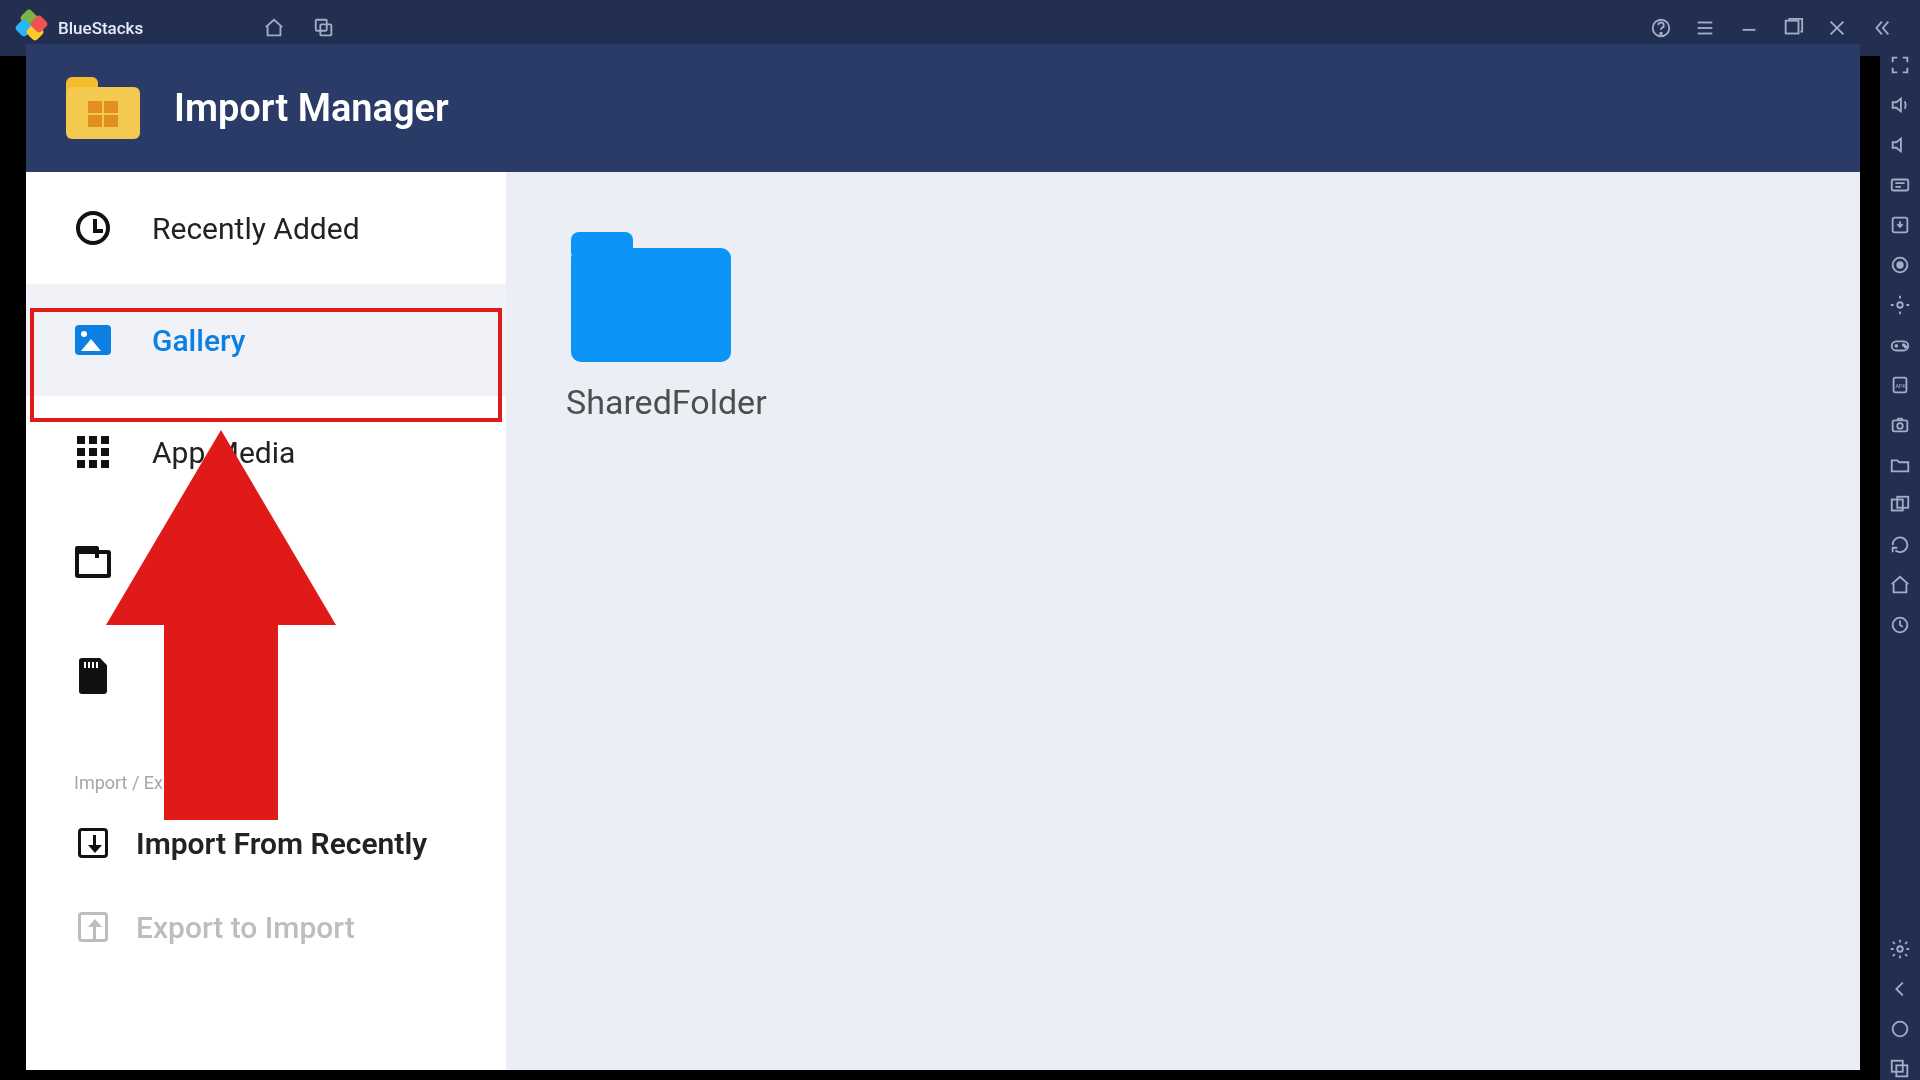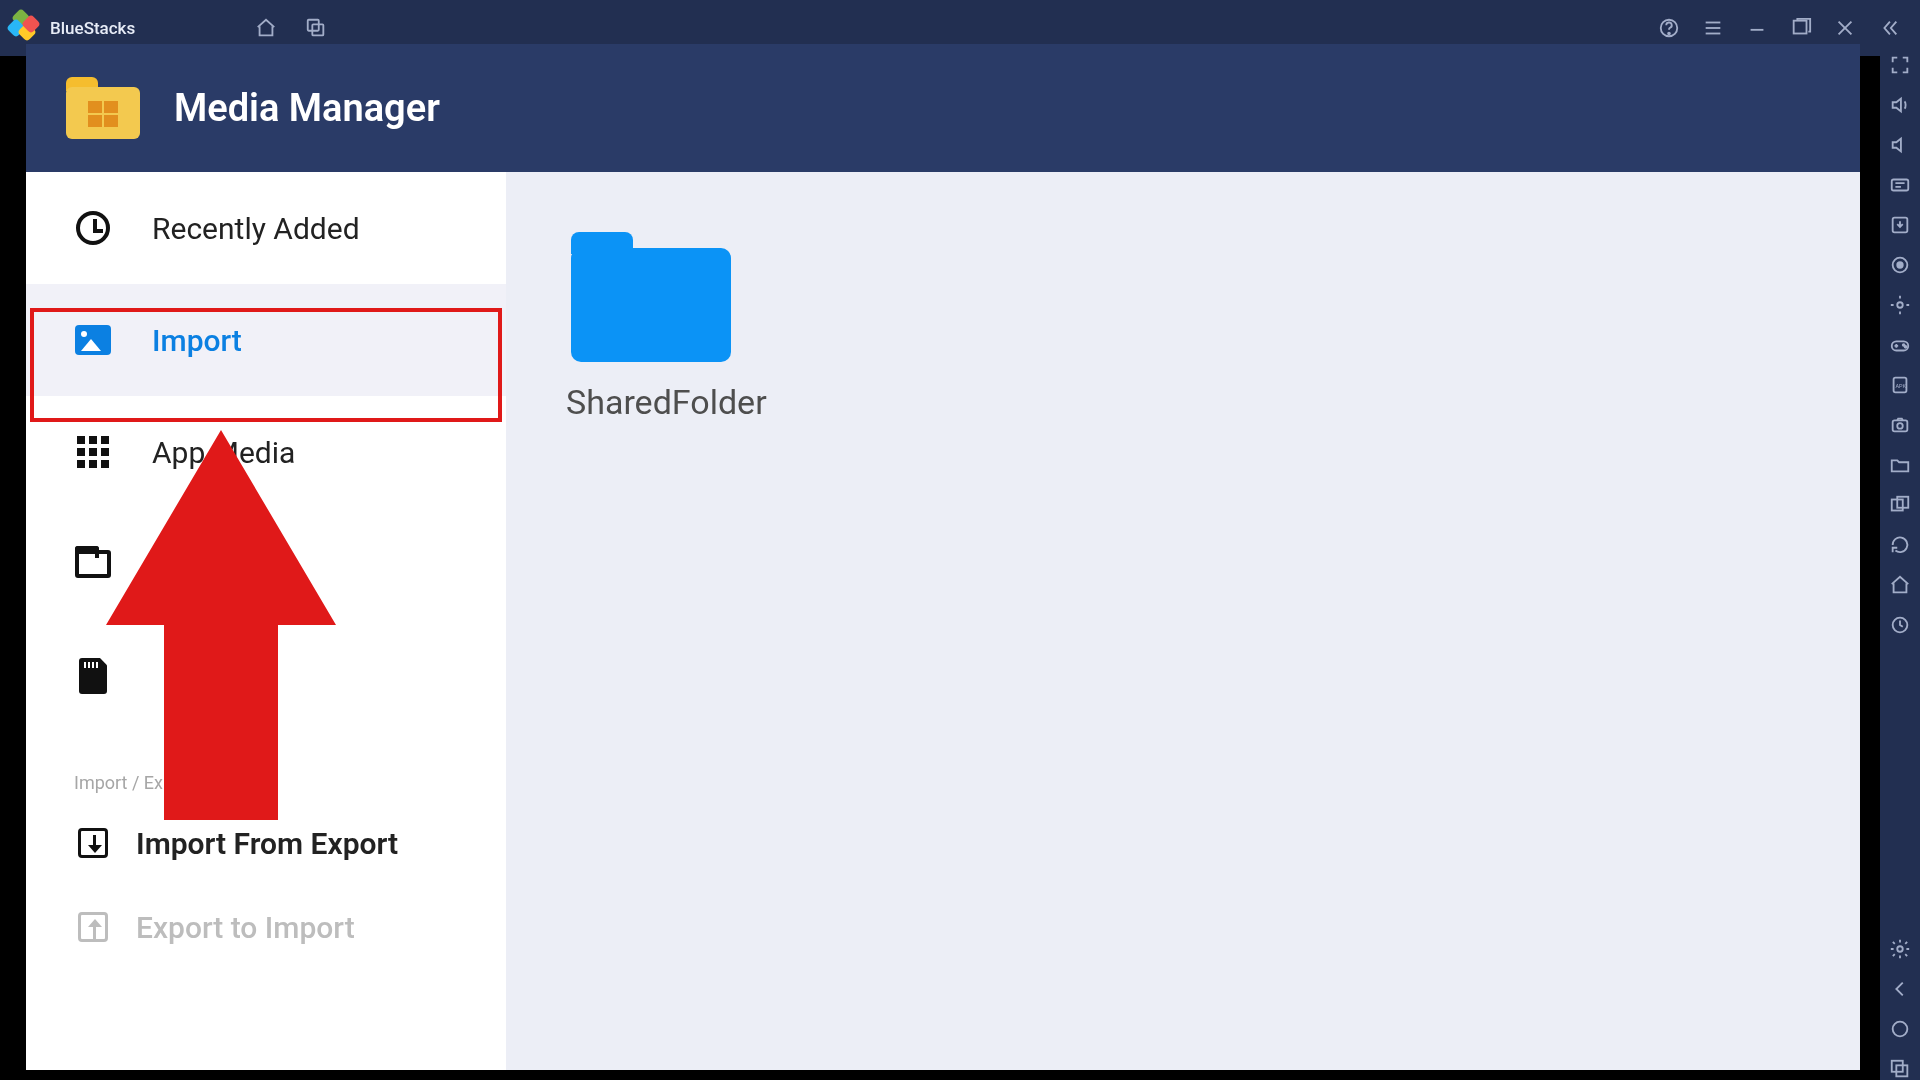--- a/index.html
+++ b/index.html
@@ -1,20 +1,20 @@
 <!DOCTYPE html>
 <html><head>
 <meta charset="utf-8">
 <style>
   * { box-sizing: border-box; margin: 0; padding: 0; }
   html, body { width: 1920px; height: 1080px; overflow: hidden; font-family: -apple-system, BlinkMacSystemFont, "Segoe UI", Roboto, Arial, sans-serif; background: #fff; }
   .frame { position: relative; width: 1920px; height: 1080px; background: #000; }
 
   
-  .titlebar { position: absolute; left: 0; top: 0; width: 100%; height: 56px; background: #222f51; display: flex; align-items: center; padding: 0 12px; }
+  .titlebar { position: absolute; left: 0; top: 0; width: 100%; height: 56px; background: #222f51; display: flex; align-items: center; padding: 0 20px; }
   .logo { width: 26px; height: 26px; position: relative; margin-right: 12px; }
   .logo-leaf { position: absolute; width: 100%; height: 100%; border-radius: 4px; transform: rotate(45deg); }
   .logo-leaf.a { background: #7cb342; top: -4px; left: 2px; width: 14px; height: 14px; }
   .logo-leaf.b { background: #29b6f6; top: 6px; left: -3px; width: 14px; height: 14px; }
   .logo-leaf.c { background: #ffca28; top: 10px; left: 8px; width: 14px; height: 14px; }
   .logo-leaf.d { background: #ef5350; top: 2px; left: 12px; width: 14px; height: 14px; }
   .brand { color: #e7ecf7; font-size: 17px; font-weight: 500; }
   .titlebar-center { flex: 1; display: flex; align-items: center; gap: 28px; margin-left: 120px; }
   .tb-icon { width: 22px; height: 22px; opacity: .85; }
   .titlebar-right { display: flex; align-items: center; gap: 22px; margin-right: 8px; }
@@ -141,37 +141,37 @@
     <div class="folder-icon-big">
       <div class="folder-tab"></div>
         <div class="folder-body"></div>
       <div class="folder-win">
           <span></span>
           <span></span>
           <span></span>
           <span></span>
         </div>
     </div>
-    <div class="app-title">Media Manager</div>
+    <div class="app-title">Import Manager</div>
   </div>
 
   <div class="app-body">
 
     <div class="sidebar">
       <div class="side-item">
         <div class="si-icon">
             <div class="ic-clock"></div>
           </div>
         <div class="lbl">Recently Added</div>
       </div>
       <div class="side-item active">
         <div class="si-icon">
             <div class="ic-gallery"></div>
           </div>
-        <div class="lbl">Import</div>
+        <div class="lbl">Gallery</div>
       </div>
       <div class="side-item">
         <div class="si-icon">
             <div class="ic-grid">
               <span></span>
               <span></span>
               <span></span>
               <span></span>
               <span></span>
               <span></span>
@@ -194,21 +194,21 @@
           </div>
         <div class="lbl"></div>
       </div>
 
       <div class="section-label">Import / Export</div>
 
       <div class="ie-item">
         <div class="si-icon">
             <div class="ic-import"></div>
           </div>
-        <div class="lbl">Import From Export</div>
+        <div class="lbl">Import From Recently</div>
       </div>
       <div class="ie-item disabled">
         <div class="si-icon">
             <div class="ic-export"></div>
           </div>
         <div class="lbl">Export to Import</div>
       </div>
 
       <div class="highlight-box"></div>
     </div>

